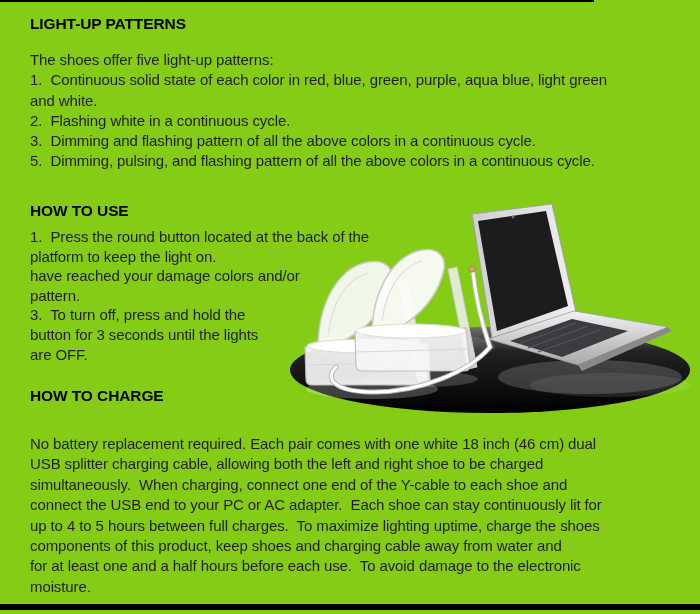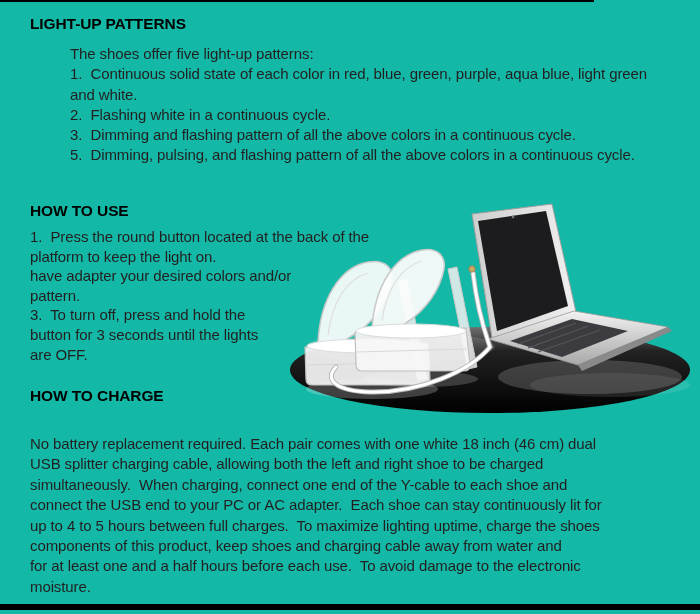--- a/index.html
+++ b/index.html
@@ -1,31 +1,31 @@
 <!DOCTYPE html>
 <html><head>
 <meta charset="utf-8">
 <style>
   html,body { margin:0; padding:0; background:#fff; }
   .page {
-    position:relative; width:700px; height:614px; background:#14b8a6;
+    position:relative; width:700px; height:614px; background:#84cc16;
     font-family:"Liberation Sans", sans-serif; color:#231f20; overflow:hidden;
   }
   .top-rule { position:absolute; top:0; left:0; width:594px; height:2px; background:#000; }
   .bottom-rule { position:absolute; top:604px; left:0; width:700px; height:6px; background:#000; }
   .heading {
     position:absolute; left:30px; margin:0; font-size:15.5px; font-weight:700;
     color:#000; letter-spacing:-0.1px;
   }
   .h-patterns { top:15px; }
   .h-use { top:202px; }
   .h-charge { top:387px; }
   .block { position:absolute; left:30px; font-size:15px; letter-spacing:-0.1px; }
   .line { white-space:pre; }
-  .b-patterns { top:44px; line-height:20.3px;margin-left:40px; }
+  .b-patterns { top:50px; line-height:20.3px; }
   .b-steps { top:227px; line-height:19.6px; }
   .b-charge { top:434px; line-height:20.4px; }
   .photo { position:absolute; left:280px; top:195px; width:420px; height:220px; }
   .photo svg { display:block; }
 </style>
 </head>
 <body>
 
 <div class="page">
 
@@ -102,21 +102,21 @@
     <div class="line">and white.</div>
     <div class="line">2.  Flashing white in a continuous cycle.</div>
     <div class="line">3.  Dimming and flashing pattern of all the above colors in a continuous cycle.</div>
     <div class="line">5.  Dimming, pulsing, and flashing pattern of all the above colors in a continuous cycle.</div>
   </div>
 
   <h2 class="heading h-use">HOW TO USE</h2>
   <div class="block b-steps">
     <div class="line">1.  Press the round button located at the back of the</div>
     <div class="line">platform to keep the light on.</div>
-    <div class="line">have adapter your desired colors and/or</div>
+    <div class="line">have reached your damage colors and/or</div>
     <div class="line">pattern.</div>
     <div class="line">3.  To turn off, press and hold the</div>
     <div class="line">button for 3 seconds until the lights</div>
     <div class="line">are OFF.</div>
   </div>
 
   <h2 class="heading h-charge">HOW TO CHARGE</h2>
   <div class="block b-charge">
     <div class="line">No battery replacement required. Each pair comes with one white 18 inch (46 cm) dual</div>
     <div class="line">USB splitter charging cable, allowing both the left and right shoe to be charged</div>

